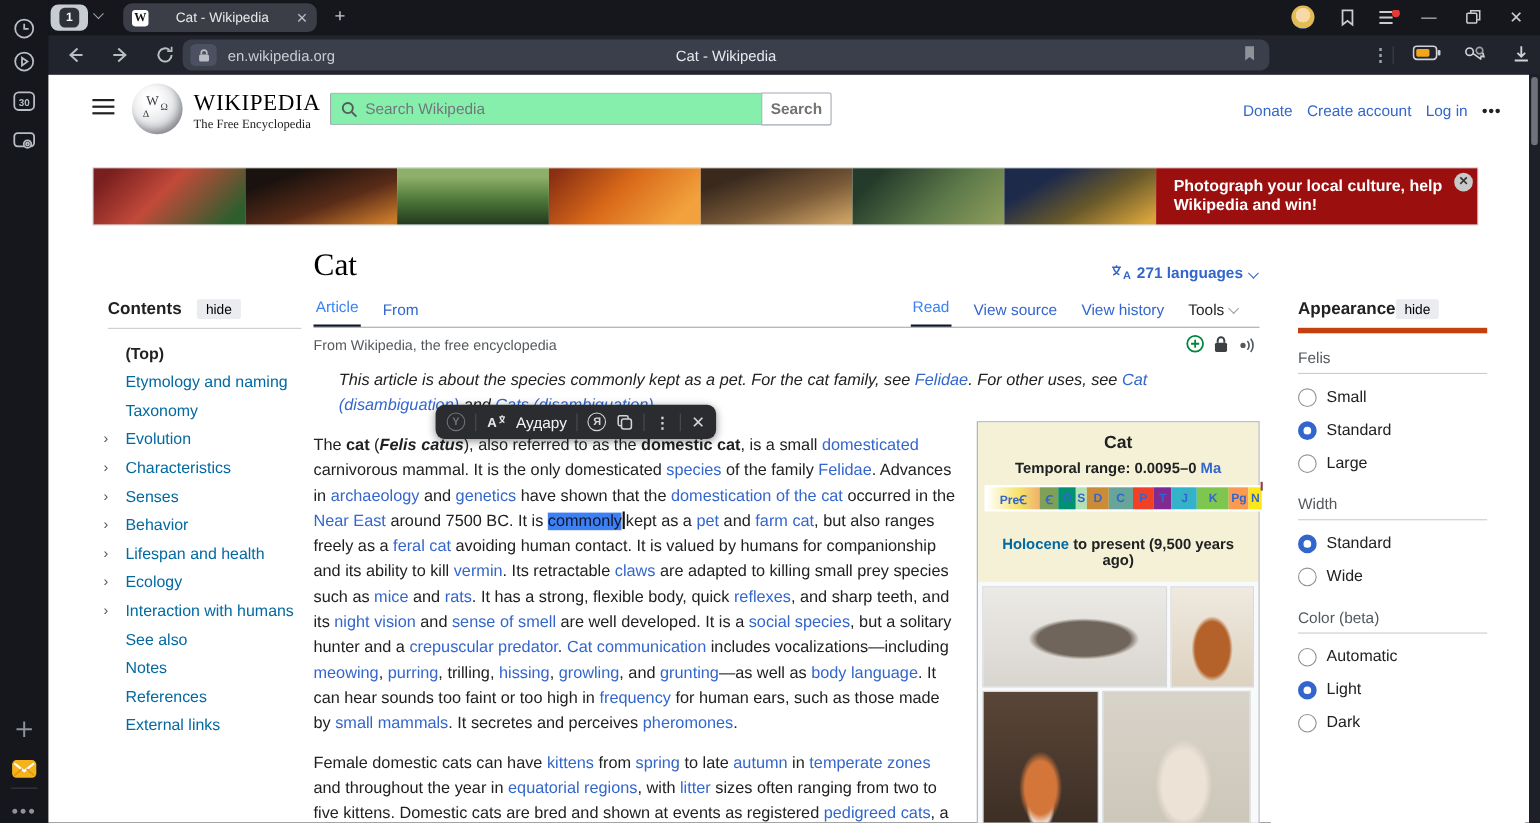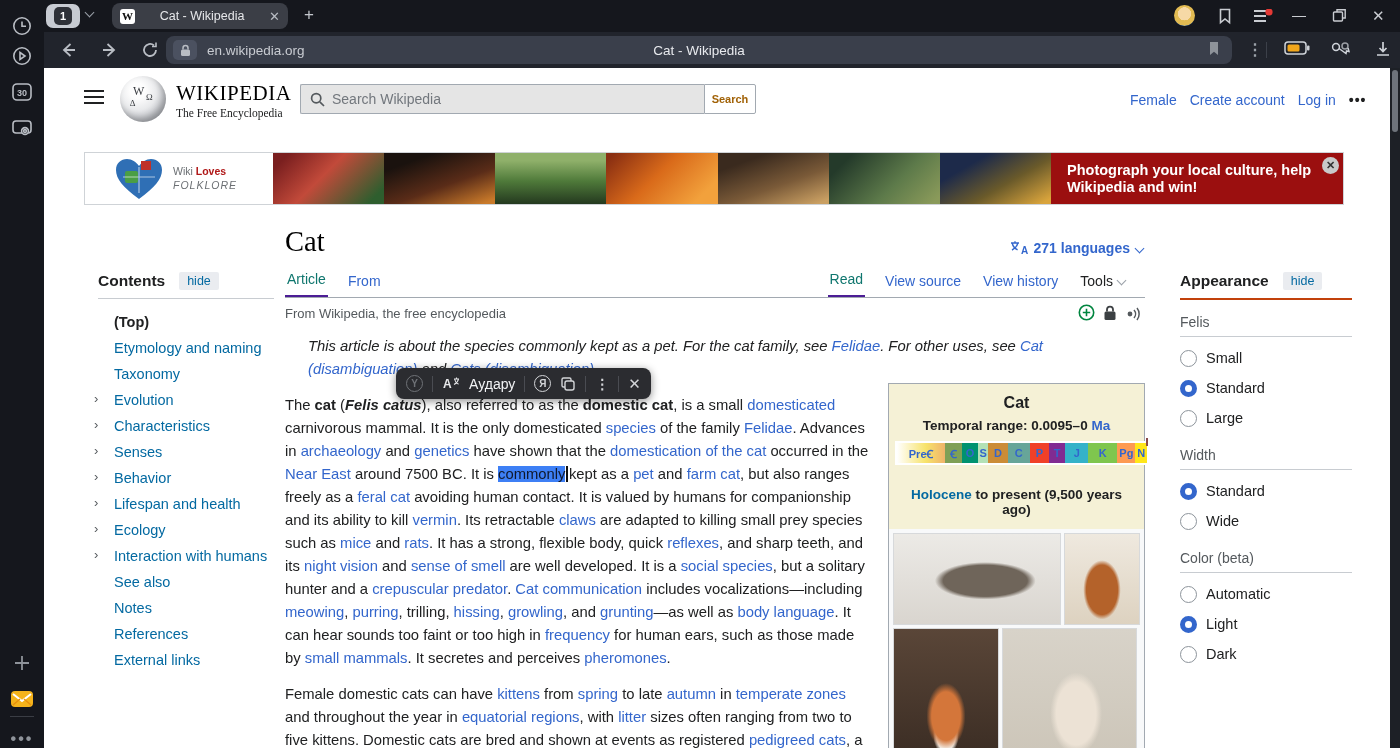--- a/index.html
+++ b/index.html
@@ -23,21 +23,21 @@
   #tab-fav{width:15px;height:15px;background:#fff;border-radius:3px;color:#111;font-family:"Liberation Serif",serif;font-weight:bold;font-size:11px;display:flex;align-items:center;justify-content:center}
   #tab-title{flex:1;color:#e6e7ea;font-size:12.5px;text-align:center;white-space:nowrap;overflow:hidden}
   #tab-close{color:#b9bdc4;font-size:13px;line-height:1}
   #newtab{position:absolute;left:260px;top:5px;color:#c3c7cd;font-size:17px}
   #avatar{position:absolute;left:1130px;top:5px;width:21px;height:21px;border-radius:50%;background:radial-gradient(circle at 50% 42%,#f6d9a6 40%,#e2bb52 42% 72%,#7fb2d9 74%)}
   #win-min{position:absolute;left:1248px;top:8px;width:14px;color:#c9ccd1;border-bottom:1.6px solid #c9ccd1;height:9px}
   .icon-btn{position:absolute;color:#c9ccd1}
 
   #navrow{position:absolute;left:0;top:32px;right:0;height:36px;background:#21242c;display:block}
   .nav-ic{position:absolute;top:8px;color:#b9bdc4}
-  #urlbar{position:absolute;left:122px;top:4px;width:1066px;height:28px;background:#3a3f4b;border-radius:8px;display:flex;align-items:center}
+  #urlbar{position:absolute;left:122px;top:4px;width:988px;height:28px;background:#3a3f4b;border-radius:8px;display:flex;align-items:center}
   #lockbadge{margin-left:7px;width:24px;height:20px;background:#4b5160;border-radius:5px;display:flex;align-items:center;justify-content:center}
   #url-text{margin-left:10px;color:#c9ccd2;font-size:13.5px}
   #url-title{position:absolute;left:0;right:0;text-align:center;color:#e8eaee;font-size:13.5px;pointer-events:none}
   #url-flag{position:absolute;right:10px;top:4px}
 
   
   #page{position:absolute;left:44px;top:68px;width:1346px;height:680px;background:#fff;overflow:hidden}
   #pagescroll{position:absolute;right:0;top:68px;width:10px;bottom:0;background:#1d2026}
   #thumb{position:absolute;left:2px;right:2px;top:2px;height:62px;background:#6e737b;border-radius:3px}
 
@@ -45,67 +45,67 @@
   #wk-burger{position:absolute;left:40px;top:22px;width:20px;height:14px;border-top:2px solid #202122;border-bottom:2px solid #202122}
   #wk-burger:before{content:"";position:absolute;left:0;right:0;top:4px;border-top:2px solid #202122}
   #wk-logo{position:absolute;left:76px;top:8px;width:46px;height:46px;border-radius:50%;
     background:radial-gradient(circle at 38% 32%,#fdfdfd 18%,#e9eaec 45%,#b9bcc2 78%,#8e9298 100%);
     box-shadow:inset -3px -4px 6px rgba(0,0,0,.25)}
   #wk-logo span{position:absolute;font-family:"Liberation Serif",serif;color:#3a3d42}
   #wk-wordmark{position:absolute;left:132px;top:13px;font-family:"Liberation Serif",serif}
   #wk-wordmark .wm{font-size:21px;letter-spacing:.5px;color:#000}
   #wk-wordmark .tg{font-size:11.5px;color:#202122;margin-top:1px}
   #wk-search{position:absolute;left:256px;top:16px;width:456px;height:30px;display:flex}
-  #wk-search .box{flex:1;border:1px solid #a2a9b1;border-right:none;border-radius:2px 0 0 2px;display:flex;align-items:center;background:#e5e5e5}
+  #wk-search .box{flex:1;border:1px solid #a2a9b1;border-right:none;border-radius:2px 0 0 2px;display:flex;align-items:center;background:#86efac}
   #wk-search .box svg{margin:0 7px 0 9px}
   #wk-search .ph{color:#72777d;font-size:14px}
-  #wk-search button{width:52px;border:1px solid #a2a9b1;background:#fff;border-radius:0 2px 2px 0;font-weight:bold;font-size:11px;color:#a16207}
+  #wk-search button{width:64px;border:1px solid #a2a9b1;background:#fff;border-radius:0 2px 2px 0;font-weight:bold;font-size:14px;color:#737373}
   #hdr-links{position:absolute;left:1086px;top:24px;display:flex;gap:13px;font-size:14px;white-space:nowrap}
   #hdr-links a{color:#36c;text-decoration:none}
   #hdr-dots{color:#202122;font-weight:bold;letter-spacing:1px}
 
   
   #banner{position:absolute;left:40px;top:84px;width:1260px;height:53px;display:flex;border:1px solid #cfd3d7}
   #banner-brand{width:188px;background:#fff;display:flex;align-items:center;gap:8px;padding-left:28px}
   .wlf-txt{font-size:10.5px;color:#6b6f73;line-height:1.25}
   .wlf-txt b{color:#b01818}
   .wlf-txt i{display:block;letter-spacing:1px}
   #banner-photos{flex:1;display:flex}
   #banner-photos div{flex:1}
   #banner-cta{width:292px;background:#9b0f0f;color:#fff;font-weight:bold;font-size:14.5px;line-height:1.15;display:flex;align-items:center;padding:0 26px 0 16px;position:relative}
   #banner-close{position:absolute;right:4px;top:4px;width:17px;height:17px;border-radius:50%;background:#c9c9c9;color:#333;font-size:11px;display:flex;align-items:center;justify-content:center}
 
   
   #toc{position:absolute;left:54px;top:204px;width:176px;font-size:14.5px}
   #toc-head{display:flex;align-items:center;gap:14px;padding-bottom:8px;border-bottom:1px solid #c8ccd1}
   #toc-title{font-weight:bold;font-size:15.5px}
-  .hide-btn{background:#eaecf0;border-radius:2px;font-size:12.5px;padding:2px 8px;color:#0369a1}
+  .hide-btn{background:#eaecf0;border-radius:2px;font-size:12.5px;padding:2px 8px;color:#000000}
   .toc-item{height:26px;display:flex;align-items:center;position:relative;padding-left:16px}
   .toc-item .arr{position:absolute;left:-4px;top:4px;width:16px;color:#54595d;font-size:13px}
   .toc-item a{color:#0369a1;text-decoration:none}
   .toc-item.top{font-weight:bold;color:#202122}
   #toc-list{margin-top:10px}
 
   
   #appear{position:absolute;left:1136px;top:204px;width:172px;font-size:14.5px}
-  #ap-head{display:flex;align-items:flex-end;gap:14px;padding-bottom:8px;border-bottom:2px solid #c2410c}
+  #ap-head{display:flex;align-items:flex-end;padding-bottom:8px;border-bottom:5px solid #c2410c}
   #ap-title{font-weight:bold;font-size:15.5px}
   .ap-group-label{color:#54595d;font-size:14px;margin:14px 0 6px;padding-bottom:6px;border-bottom:1px solid #c8ccd1}
   .ap-opt{display:flex;align-items:center;height:30px;gap:9px}
   .radio{width:17px;height:17px;border-radius:50%;border:1.5px solid #8d949b;background:#fff}
   .radio.on{border:5.5px solid #36c}
 
   
   #article{position:absolute;left:241px;top:150px;width:860px}
   #art-title{font-family:"Liberation Serif",serif;font-size:28.5px;font-weight:normal;margin:8px 0 0;color:#000}
   #langs{position:absolute;right:2px;top:22px;color:#36c;font-weight:bold;font-size:14px;display:flex;align-items:center;gap:6px}
   #langs .chev{border-color:#36c}
   #tabbar{margin-top:10px;border-bottom:1px solid #a2a9b1;display:flex;align-items:flex-end;font-size:14px;height:30px}
   .tb{padding:0 2px 8px;margin-right:18px;text-decoration:none}
-  .tb.active{color:#0f766e;border-bottom:2px solid #4c1d95}
+  .tb.active{color:#3b82f6;border-bottom:2px solid #0f172a}
   .tb.link{color:#36c}
   #tabbar .spacer{flex:1}
   .tb.tools{color:#202122;display:flex;gap:5px;align-items:center}
   .tb .chev{margin-bottom:2px}
   #subtitle{font-size:13px;color:#54595d;margin-top:8px;position:relative}
   #sub-icons{position:absolute;right:2px;top:-2px;display:flex;gap:8px;align-items:center}
   #hatnote{font-style:italic;font-size:14.8px;line-height:23px;margin:14px 0 0 23px;color:#202122}
   .body-txt{font-size:14.8px;line-height:23px;color:#202122}
   .body-txt a,#hatnote a{color:#36c;text-decoration:none}
   p.bp{margin:13px 0 0}
@@ -291,36 +291,27 @@
       <div class="box">
         <svg width="15" height="15" viewBox="0 0 15 15" fill="none" stroke="#54595d" stroke-width="1.7">
             <circle cx="6.2" cy="6.2" r="4.6"></circle>
             <path d="M9.8 9.8L14 14"></path>
           </svg>
         <span class="ph">Search Wikipedia</span>
       </div>
       <button>Search</button>
     </div>
     <div id="hdr-links">
-      <a href="#">Female</a>
+      <a href="#">Donate</a>
       <a href="#">Create account</a>
       <a href="#">Log in</a>
       <span id="hdr-dots">•••</span>
     </div>
 
     <div id="banner">
-      <div id="banner-brand">
-        <svg width="52" height="44" viewBox="0 0 52 44">
-          <path d="M26 42C10 30 3 22 3 13 3 6 8 2 14 2c5 0 9 3 12 7 3-4 7-7 12-7 6 0 11 4 11 11 0 9-7 17-23 29z" fill="#2f6fb5"></path>
-          <rect x="12" y="14" width="13" height="12" rx="2" fill="#4a9e45"></rect>
-          <path d="M28 4h10v9H28z" fill="#c03028"></path>
-          <path d="M26 10v26M10 20h32" stroke="#fff" stroke-width="1.2" opacity=".6"></path>
-        </svg>
-        <div class="wlf-txt"><span>Wiki</span> <b>Loves</b><i>FOLKLORE</i></div>
-      </div>
       <div id="banner-photos">
           <div style="background: linear-gradient(135deg, rgb(122, 31, 31) 10%, rgb(194, 74, 58) 45%, rgb(46, 94, 46) 90%);"></div>
           <div style="background: linear-gradient(160deg, rgb(26, 18, 14) 20%, rgb(90, 44, 24) 60%, rgb(201, 122, 42) 95%);"></div>
           <div style="background: linear-gradient(rgb(143, 176, 106) 15%, rgb(79, 122, 58) 55%, rgb(36, 57, 31) 100%);"></div>
           <div style="background: linear-gradient(135deg, rgb(138, 47, 18) 5%, rgb(217, 106, 26) 45%, rgb(242, 161, 60) 85%);"></div>
           <div style="background: linear-gradient(160deg, rgb(58, 42, 30) 20%, rgb(122, 90, 56) 60%, rgb(202, 160, 99) 95%);"></div>
           <div style="background: linear-gradient(135deg, rgb(36, 58, 42) 15%, rgb(93, 122, 74) 60%, rgb(138, 154, 90) 95%);"></div>
           <div style="background: linear-gradient(150deg, rgb(29, 42, 74) 25%, rgb(106, 90, 42) 60%, rgb(217, 164, 60) 95%);"></div>
         </div>
       <div id="banner-cta">

